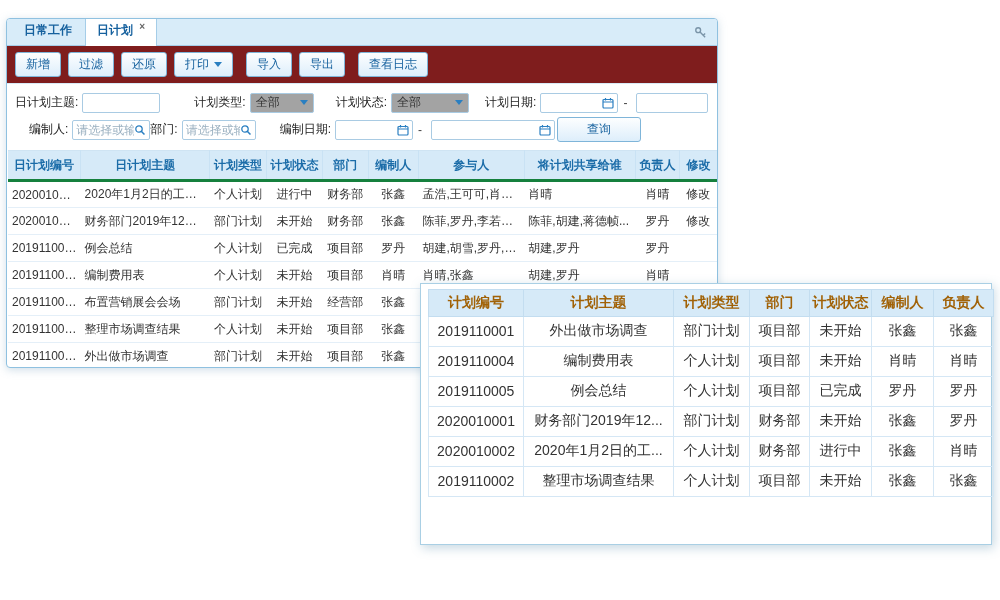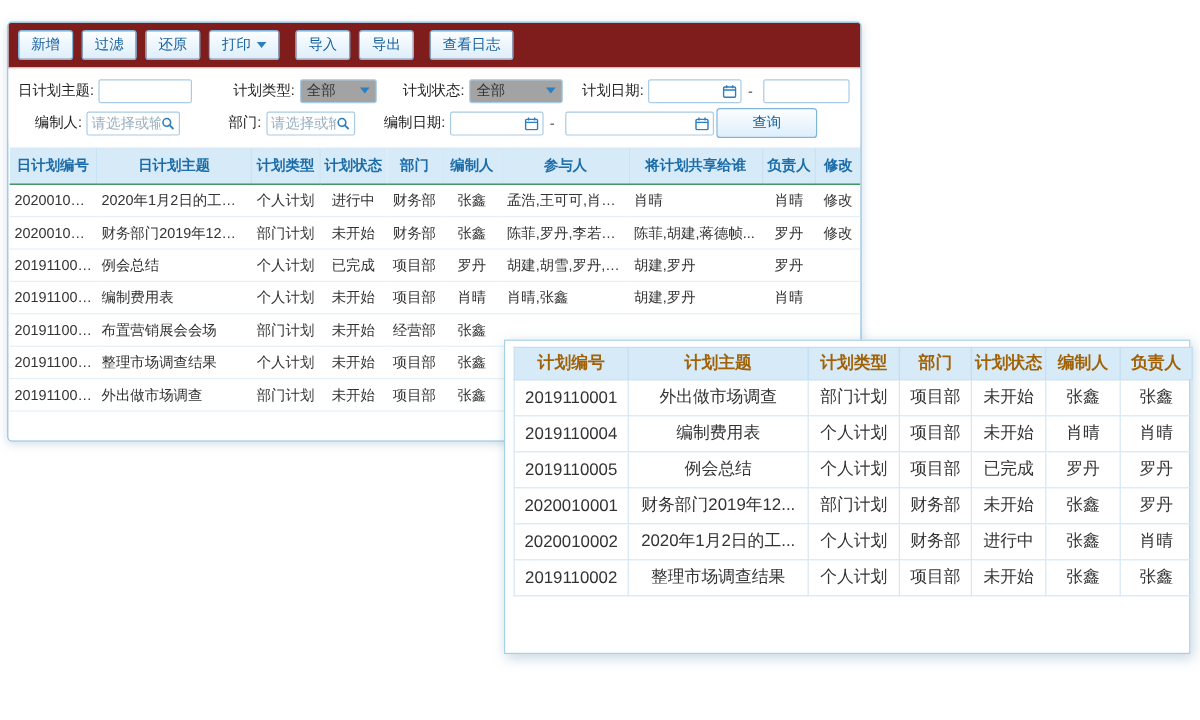--- a/index.html
+++ b/index.html
@@ -30,40 +30,40 @@
     align-items:center; gap:5px; white-space:nowrap; }
   .tbtn.gap { margin-left:6px; }
   .caret { width:0; height:0; border-left:4px solid transparent;
     border-right:4px solid transparent; border-top:5px solid #2a7fc1; display:inline-block; }
 
   .filters { background:#fff; padding:5px 8px 3px; font-size:12px; color:#222; }
   .filter-row { display:flex; align-items:center; height:27px; }
   .f-label { white-space:nowrap; }
   .f-sep { margin:0 5px; color:#444; }
   .sp14{margin-left:14px}.sp16{margin-left:16px}.sp22{margin-left:22px}
-  .sp24{margin-left:24px}.sp34{margin-left:34px}.sp40{margin-left:40px}
+  .sp24{margin-left:24px}.sp34{margin-left:34px}.sp40{}
   .f-input { height:20px; border:1px solid #a9cbe3; border-radius:2px; font-size:12px;
     padding:0 4px; color:#333; margin-left:4px; font-family:inherit; min-width:0; }
   .f-input.grow { flex:1; margin-right:1px; }
   .select-box { display:flex; align-items:center; justify-content:space-between;
     border:1px solid #a9cbe3; border-radius:2px; height:20px; padding:0 5px;
     background:#a3a3a3; margin-left:4px; cursor:pointer; }
   .sel-text { font-size:12px; color:#333; }
   .date-input,.icon-input { display:flex; align-items:center; border:1px solid #a9cbe3;
     border-radius:2px; height:20px; background:#fff; padding:0 3px; margin-left:4px; }
   .date-input input,.icon-input input { border:none; outline:none; flex:1; width:100%;
     min-width:0; font-size:12px; color:#333; font-family:inherit; }
   .icon-input input::placeholder { color:#9ab0c0; }
   .ico { display:inline-flex; flex:none; cursor:pointer; }
   .tbtn.query { margin-left:2px; padding:3px 29px; }
 
   .grid { width:709px; margin:4px 1px 0; border-collapse:collapse; table-layout:fixed;
     font-size:12px; border-top:1px solid #cfe4f3; }
   .grid thead th { background:#d6eaf8; color:#1b6ca8; font-weight:bold; height:30px;
-    text-align:center; padding:0 3px; border-bottom:1px solid #15803d;
+    text-align:center; padding:0 3px; border-bottom:3px solid #15803d;
     border-right:1px solid #c9e2f4; overflow:hidden; white-space:nowrap; }
   .grid thead th:last-child { border-right:none; }
   .grid tbody td { height:27px; border-bottom:1px solid #e4eff8; padding:0 4px;
     color:#333; overflow:hidden; white-space:nowrap; text-overflow:ellipsis; }
   .cc { text-align:center; } .cl { text-align:left; }
   .link { color:#1b6ca8; cursor:pointer; } .blue { color:#1b6ca8; }
 
   
   .overlay-window { position:absolute; left:420px; top:283px; width:572px; height:262px;
     background:#fff; border:1px solid #a9cfe4; z-index:5; padding:5px 7px;
@@ -76,20 +76,36 @@
   .ogrid tbody td { border:1px solid #d5e7f5; text-align:center; height:30px;
     color:#333; padding:0 3px; overflow:hidden; white-space:nowrap; text-overflow:ellipsis; }
 </style>
 </head>
 <body>
 
 <div class="canvas">
 
   <section class="main-window">
 
+    <div class="tabbar">
+      <div class="tab">
+        <span>日常工作</span>
+      </div>
+      <div class="tab active">
+        <span>日计划</span>
+        <span class="tab-close">×</span>
+      </div>
+      <span class="corner-icon">
+        <svg width="13" height="13" viewBox="0 0 14 14">
+          <circle cx="4.5" cy="4.5" r="2.6" fill="none" stroke="#7a94a8" stroke-width="1.5"></circle>
+          <line x1="6.5" y1="6.5" x2="12" y2="12" stroke="#7a94a8" stroke-width="1.5"></line>
+          <line x1="10" y1="10" x2="12" y2="8" stroke="#7a94a8" stroke-width="1.5"></line>
+        </svg>
+      </span>
+    </div>
 
     <div class="toolbar">
       <button class="tbtn">新增</button>
       <button class="tbtn">过滤</button>
       <button class="tbtn">还原</button>
       <button class="tbtn">
         <span>打印</span>
         <span class="caret"></span>
       </button>
       <button class="tbtn gap">导入</button>

